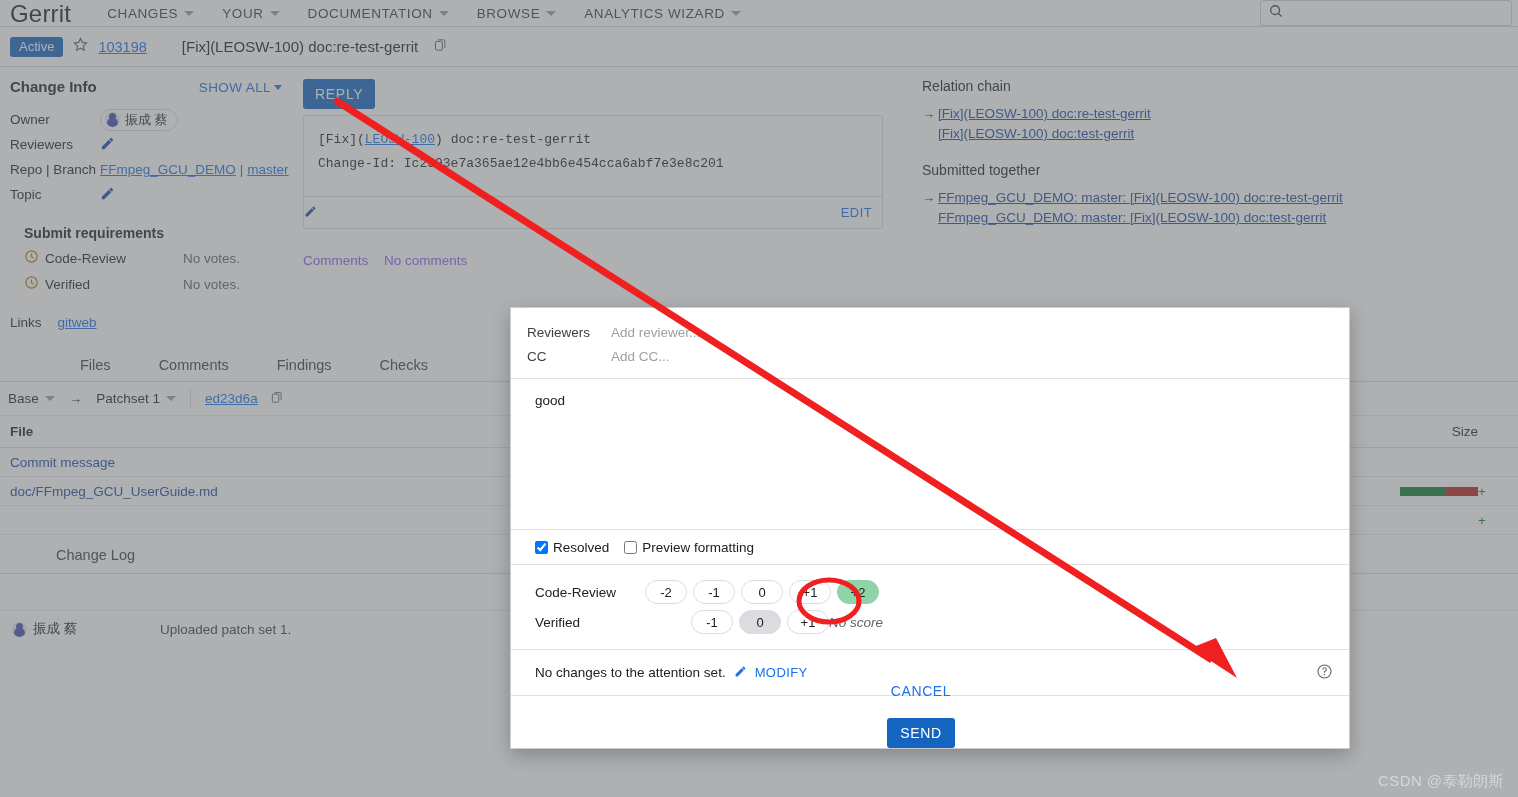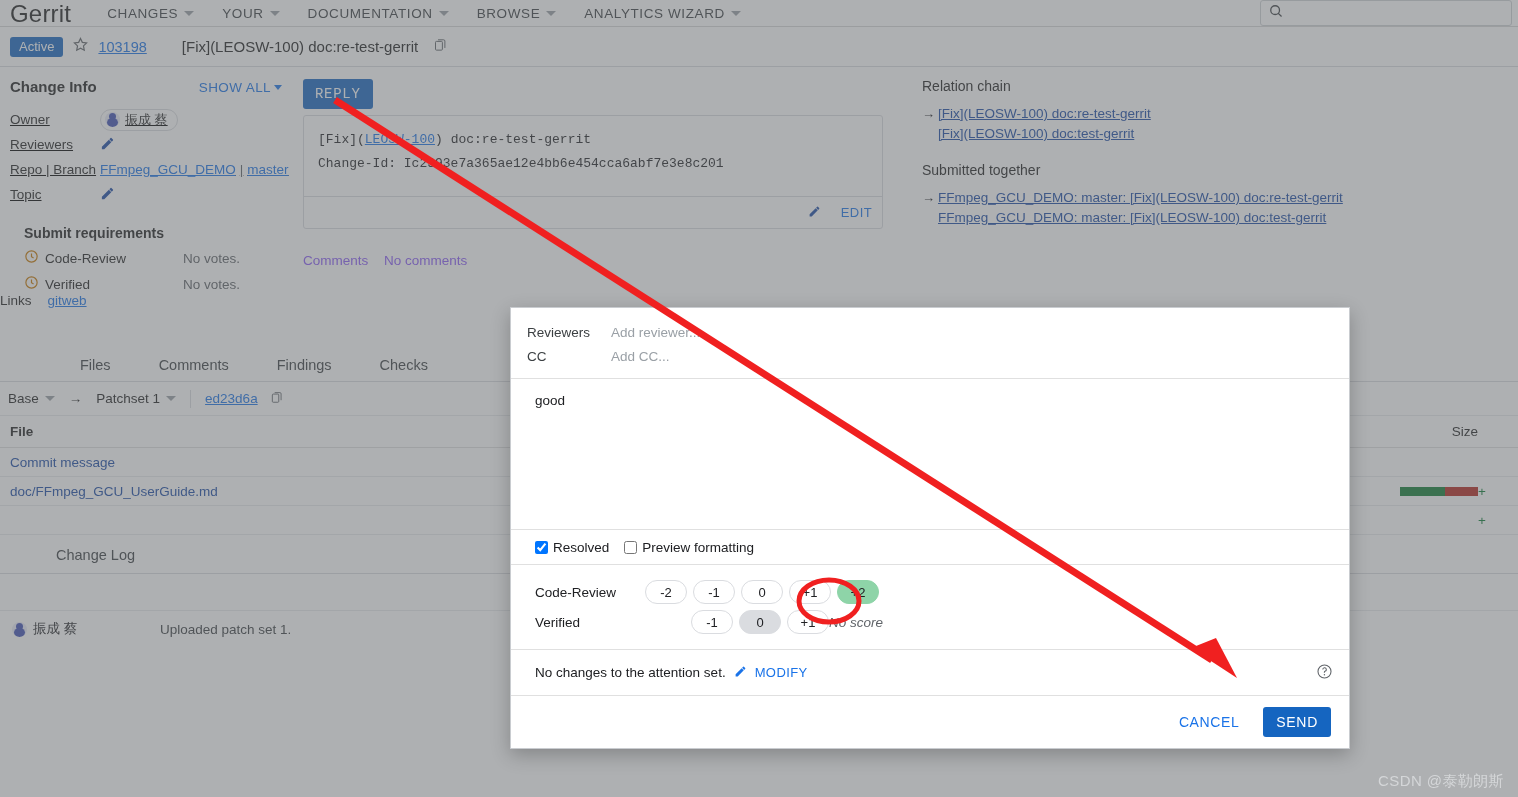--- a/index.html
+++ b/index.html
@@ -69,21 +69,21 @@
   .meta-title { font-size: 15px; font-weight: bold; color: #212121; }
   .show-all {
     margin-left: auto; color: #1a73e8; font-size: 13.5px;
     letter-spacing: .4px; cursor: pointer; display: flex; align-items: center; gap: 3px;
   }
   .chev {
     width: 0; height: 0; border-left: 4px solid transparent;
     border-right: 4px solid transparent; border-top: 5px solid #1a73e8;
   }
   .meta-rows { margin-top: 12px; }
-  .meta-row { display: flex; align-items: center; min-height: 25px; padding-left: 10px; text-decoration: underline; }
+  .meta-row { display: flex; align-items: center; min-height: 25px; padding-left: 10px; }
   .meta-key { width: 90px; font-size: 13.5px; color: #212121; flex: 0 0 auto; }
   .meta-val { font-size: 13.5px; color: #212121; display: flex; align-items: center; }
   .chip-owner {
     display: inline-flex; align-items: center; gap: 5px;
     border: 1px solid #dadce0; border-radius: 12px; padding: 1px 9px 1px 4px;
     font-size: 13px; background: #fff;
   }
   .avatar-dot {
     width: 15px; height: 15px; border-radius: 50%;
     background: #e8eaf6; flex: 0 0 auto; position: relative; overflow: hidden;
@@ -95,41 +95,41 @@
   .avatar-dot::after  { width: 11px; height: 9px; left: 2px; top: 6px; }
   .pencil-ic { cursor: pointer; }
   .lnk { color: #1a73e8; text-decoration: underline; cursor: pointer; }
   .sep { margin: 0 4px; color: #5f6368; }
 
   .submit-req { margin-top: 18px; padding-left: 24px; }
   .sr-title { font-size: 14px; font-weight: bold; color: #212121; }
   .sr-row { display: flex; align-items: center; margin-top: 8px; font-size: 13.5px; color: #212121; }
   .sr-name { margin-left: 6px; width: 138px; }
   .sr-status { color: #5f6368; }
-  .links-row { display: flex; gap: 16px; font-size: 13.5px; }
+  .links-row { margin-top: 22px; padding-left: 10px; display: flex; gap: 16px; font-size: 13.5px; }
   .links-lbl { color: #212121; }
 
   
   .reply-btn {
     position: absolute; top: 79px; left: 303px;
     background: #1565c0; color: #fff; border: none; border-radius: 3px;
     font-size: 14px; letter-spacing: .7px; padding: 7px 12px; cursor: pointer;
-    font-family: Liberation Mono, monospace;
+    font-family: Liberation Sans, sans-serif;
   }
   .commit-card {
     position: absolute; top: 115px; left: 303px; width: 580px;
     border: 1px solid #dadce0; border-radius: 3px; background: #fff;
   }
   .commit-body {
     padding: 12px 14px 20px; font-family: "Liberation Mono", monospace;
     font-size: 13px; color: #202124; line-height: 1.85; white-space: pre-wrap;
   }
   .commit-foot {
     border-top: 1px solid #dadce0; height: 32px;
-    display: flex; align-items: center; justify-content: flex-end; padding-right: 10px; gap: 20px;
+    display: flex; align-items: center; justify-content: space-between; padding-right: 10px; gap: 20px;
   }
   .edit-lbl { color: #1a73e8; font-size: 13px; letter-spacing: .4px; cursor: pointer; }
   .comments-line {
     position: absolute; top: 253px; left: 303px; font-size: 13.5px; color: #8b5cf6;
   }
   .comments-line .cl-key { margin-right: 12px; }
 
   
   .relcol { position: absolute; top: 78px; left: 922px; width: 570px; }
   .rel-title { font-size: 14px; color: #212121; }
@@ -224,21 +224,21 @@
   .vote.sel-max { background: #8ed4a8; border-color: #8ed4a8; }
   .noscore { font-size: 13.5px; color: #5f6368; font-style: italic; }
   .dlg-attention {
     height: 46px; display: flex; align-items: center; padding: 0 16px 0 24px;
     border-bottom: 1px solid #e0e0e0; font-size: 13.5px; color: #202124; gap: 8px;
   }
   .modify-lnk { color: #1a73e8; font-size: 13px; letter-spacing: .4px; cursor: pointer; }
   .help-ic { margin-left: auto; cursor: pointer; }
   .dlg-actions {
     height: 52px; display: flex; align-items: center; justify-content: flex-end;
-    gap: 18px; padding-right: 18px;
+    gap: 18px; padding-right: 18px; flex-direction: column;
   }
   .btn-cancel {
     background: none; border: none; color: #1a73e8; font-size: 14px;
     letter-spacing: .6px; cursor: pointer; font-family: "Liberation Sans", sans-serif;
   }
   .btn-send {
     background: #1565c0; color: #fff; border: none; border-radius: 3px;
     font-size: 14px; letter-spacing: .7px; padding: 7px 13px; cursor: pointer;
     font-family: "Liberation Sans", sans-serif;
   }

